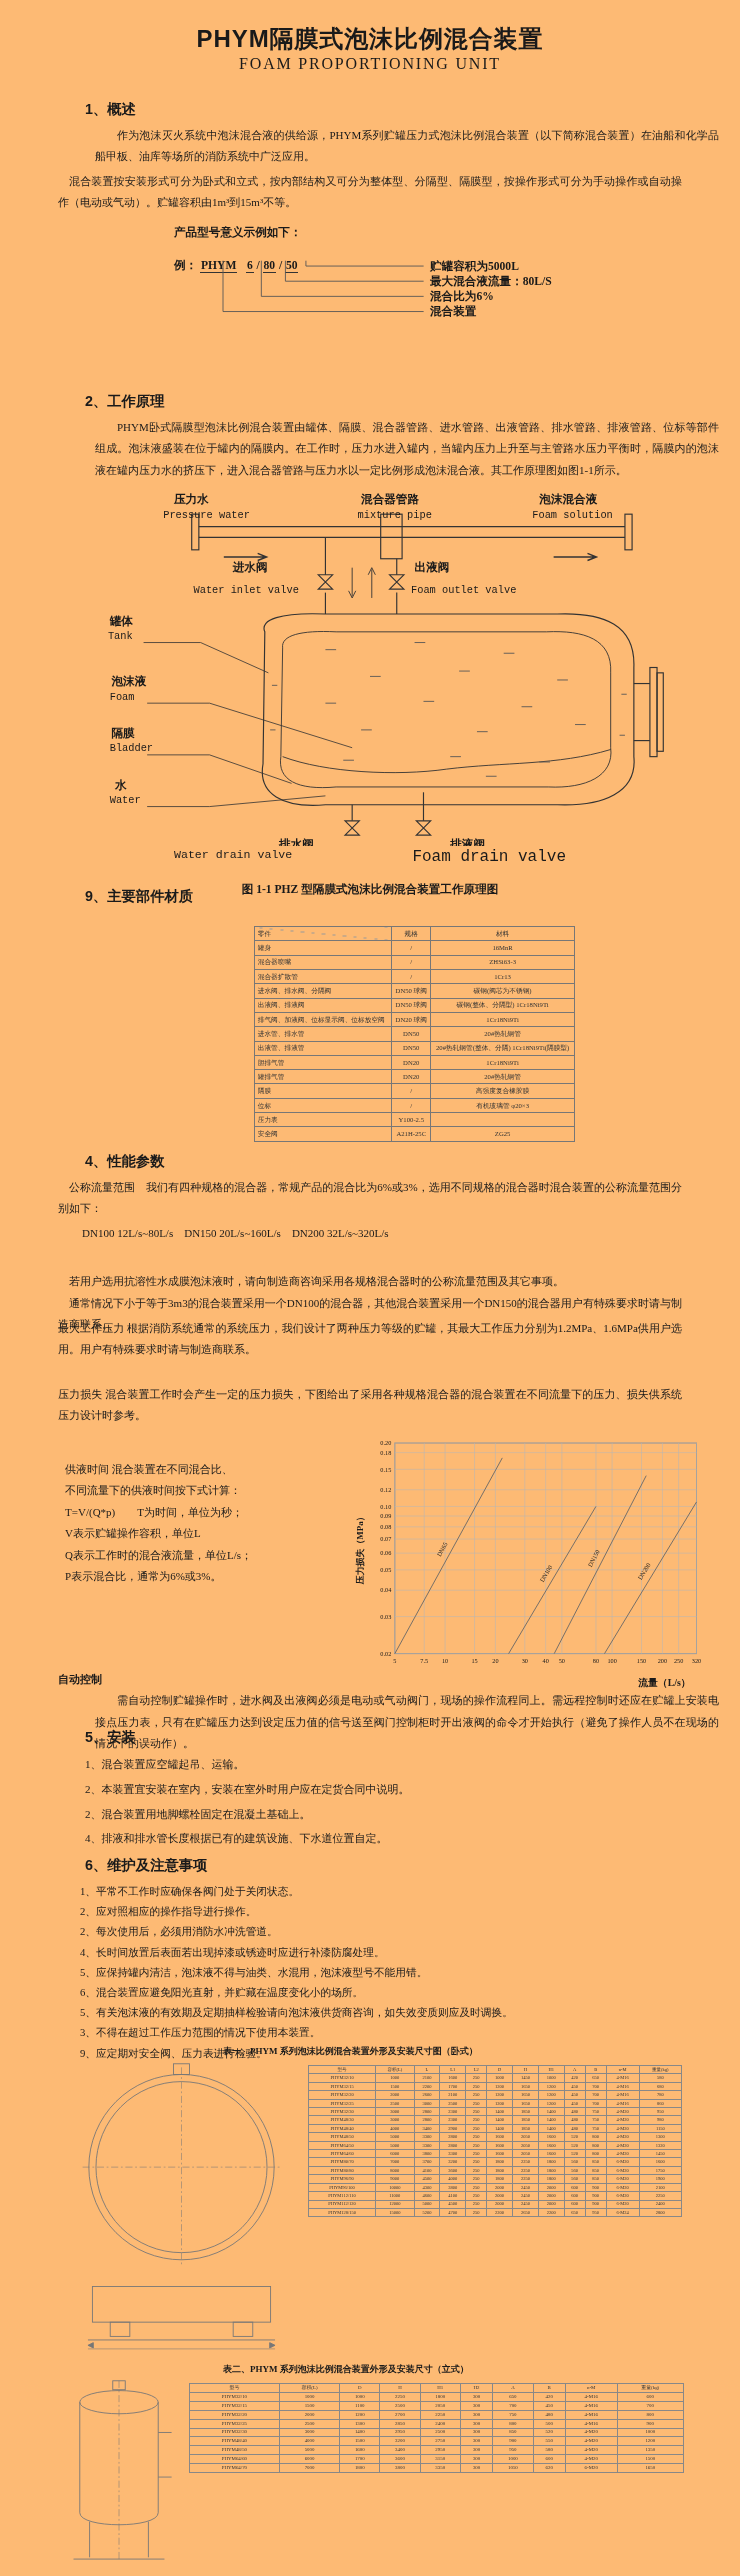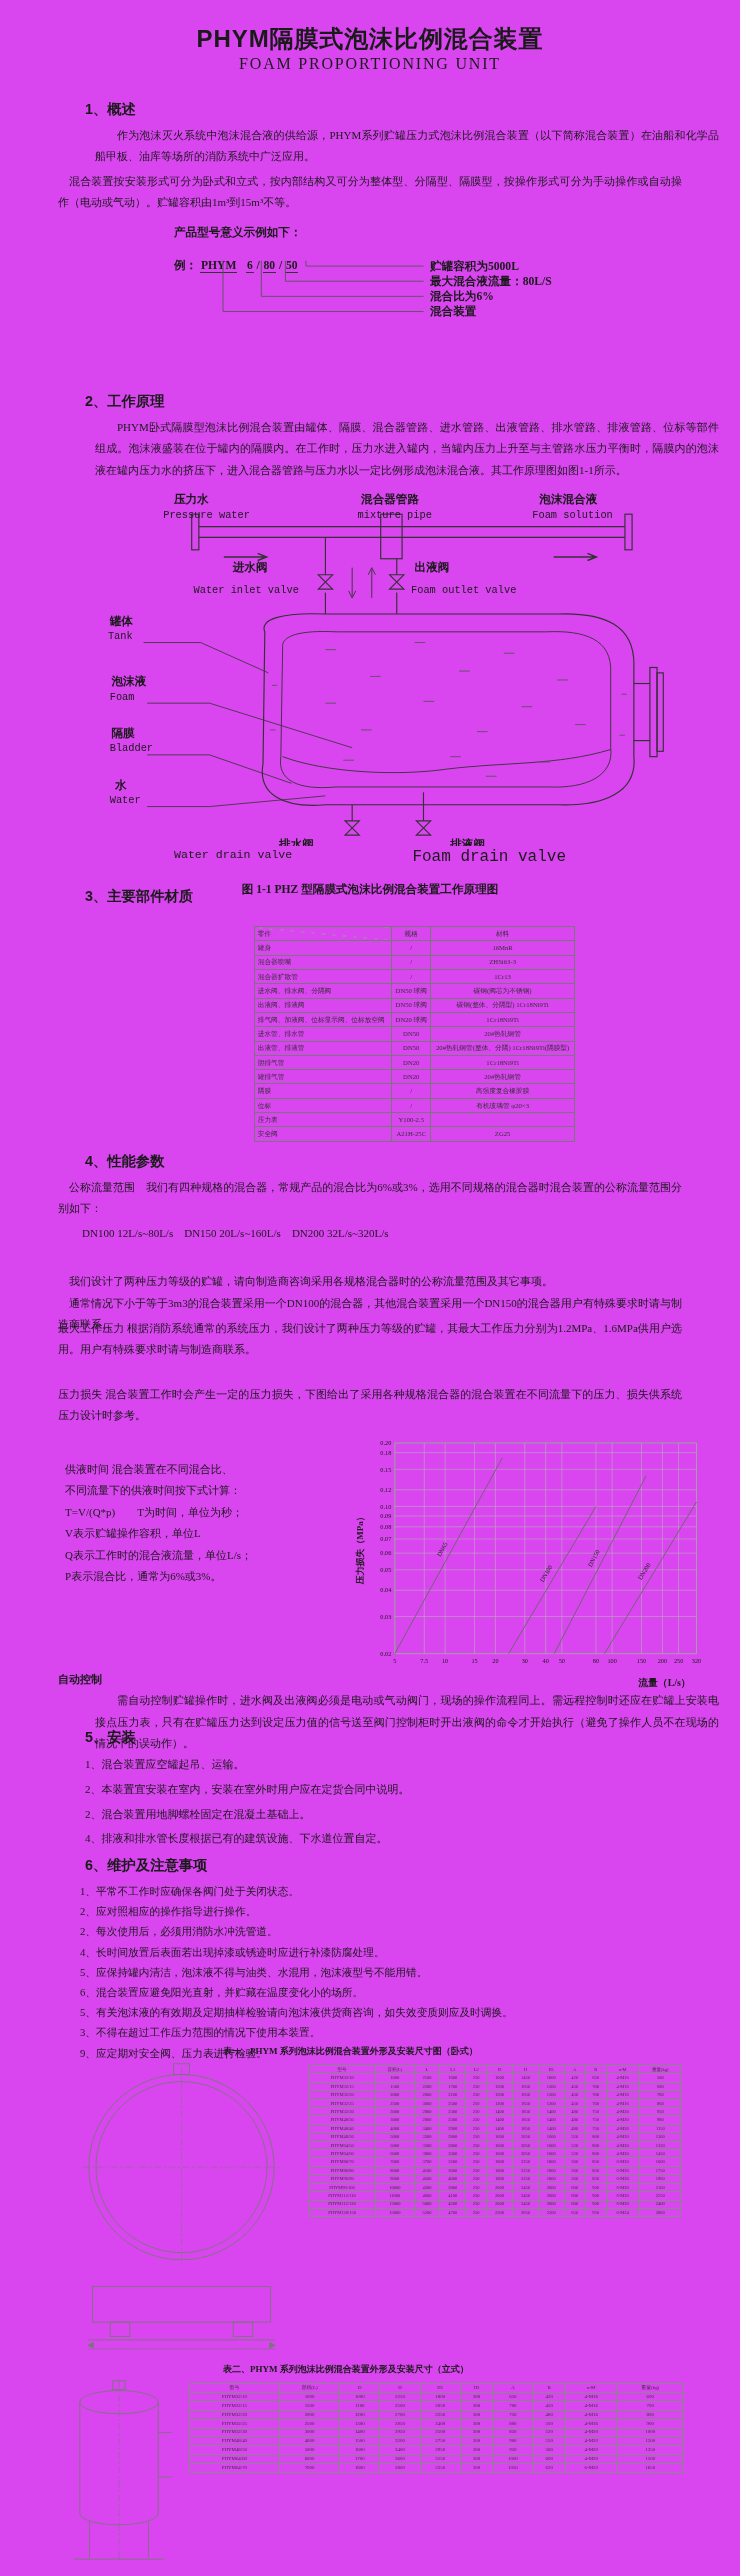--- a/index.html
+++ b/index.html
@@ -1,16 +1,16 @@
 <!DOCTYPE html>
 <html style="font-size:14.3px"><head>
 <meta charset="utf-8">
 <style>
   html,body{margin:0;padding:0;background:#e8e8e6;}
-  .page{position:relative;width:740px;height:2576px;margin:0 auto;background:#d946ef;
+  .page{position:relative;width:740px;height:2576px;margin:0 auto;background:#fdba74;
         font-family:"Liberation Serif","DejaVu Serif",serif;color:#1a1a1a;overflow:hidden;}
   .abs{position:absolute;}
   .doc-title{width:740px;text-align:center;font-family:"Liberation Sans","DejaVu Sans",sans-serif;
              font-weight:bold;font-size:24px;letter-spacing:0.9px;}
   .doc-subtitle{width:740px;text-align:center;font-size:16px;letter-spacing:1.8px;}
   .sec-h{font-family:"Liberation Sans","DejaVu Sans",sans-serif;font-weight:bold;font-size:14.3px;}
   .para{width:624px;font-size:11px;line-height:1.95;text-align:justify;}
   .ind{text-indent:2em;margin-left:37px;}
   .model-block{width:535px;height:116px;font-size:11.6px;}
   .model-line{position:absolute;left:0;font-weight:600;}
@@ -169,21 +169,21 @@
       <text x="248" y="402" class="cn-lab">排水阀</text>
       <text x="440" y="402" class="cn-lab">排液阀</text>
     </svg>
     <div style="display:flex;width:624px;justify-content:space-between;padding:0 116px;box-sizing:border-box;margin-top:-1.8px;">
       <span class="en-lab" style="font-size:11.6px;">Water drain valve</span>
       <span class="en-lab" style="font-size:16px;">Foam drain valve</span>
     </div>
     <div class="fig-caption" style="margin-top:16px;">图 1-1 PHZ 型隔膜式泡沫比例混合装置工作原理图</div>
   </div>
 
-  <div class="abs sec-h" style="top:887px;left:85px;">3、主要部件材质</div>
+  <div class="abs sec-h" style="top:887px;left:85px;">9、主要部件材质</div>
   <table class="abs mat-table" style="top:926px;left:254px;">
       <thead>
         <tr>
           <th>零件</th>
           <th>规格</th>
           <th>材料</th>
         </tr>
       </thead>
       <tbody>
         <tr>
@@ -255,21 +255,21 @@
           <td>安全阀</td>
           <td>A21H-25C</td>
           <td>ZG25</td>
         </tr>
       </tbody>
     </table>
 
   <div class="abs sec-h" style="top:1152px;left:85px;">4、性能参数</div>
   <div class="abs para" style="top:1177px;left:58px;text-indent:1em;">公称流量范围　我们有四种规格的混合器，常规产品的混合比为6%或3%，选用不同规格的混合器时混合装置的公称流量范围分别如下：</div>
   <div class="abs flow-line" style="top:1223px;left:82px;text-align:center;">DN100  12L/s~80L/s　DN150  20L/s~160L/s　DN200  32L/s~320L/s</div>
-  <div class="abs para" style="top:1271px;left:58px;text-indent:1em;">我们设计了两种压力等级的贮罐，请向制造商咨询采用各规格混合器时的公称流量范围及其它事项。</div>
+  <div class="abs para" style="top:1271px;left:58px;text-indent:1em;">若用户选用抗溶性水成膜泡沫液时，请向制造商咨询采用各规格混合器时的公称流量范围及其它事项。</div>
   <div class="abs para" style="top:1293px;left:58px;text-indent:1em;">通常情况下小于等于3m3的混合装置采用一个DN100的混合器，其他混合装置采用一个DN150的混合器用户有特殊要求时请与制造商联系。</div>
   <div class="abs para" style="top:1318px;left:58px;">最大工作压力 根据消防系统通常的系统压力，我们设计了两种压力等级的贮罐，其最大工作压力分别为1.2MPa、1.6MPa供用户选用。用户有特殊要求时请与制造商联系。</div>
   <div class="abs para" style="top:1384px;left:58px;">压力损失  混合装置工作时会产生一定的压力损失，下图给出了采用各种规格混合器的混合装置在不同流量下的压力、损失供系统压力设计时参考。</div>
 
   <div class="abs" style="top:1434px;left:58px;width:624px;height:232px;">
     <div class="abs" style="top:25px;left:7.1px;width:294px;">
         <div class="flow-line">供液时间  混合装置在不同混合比、</div>
         <div class="flow-line">不同流量下的供液时间按下式计算：</div>
         <div class="flow-line">T=V/(Q*p)　　T为时间，单位为秒；</div>
         <div class="flow-line">V表示贮罐操作容积，单位L</div>

